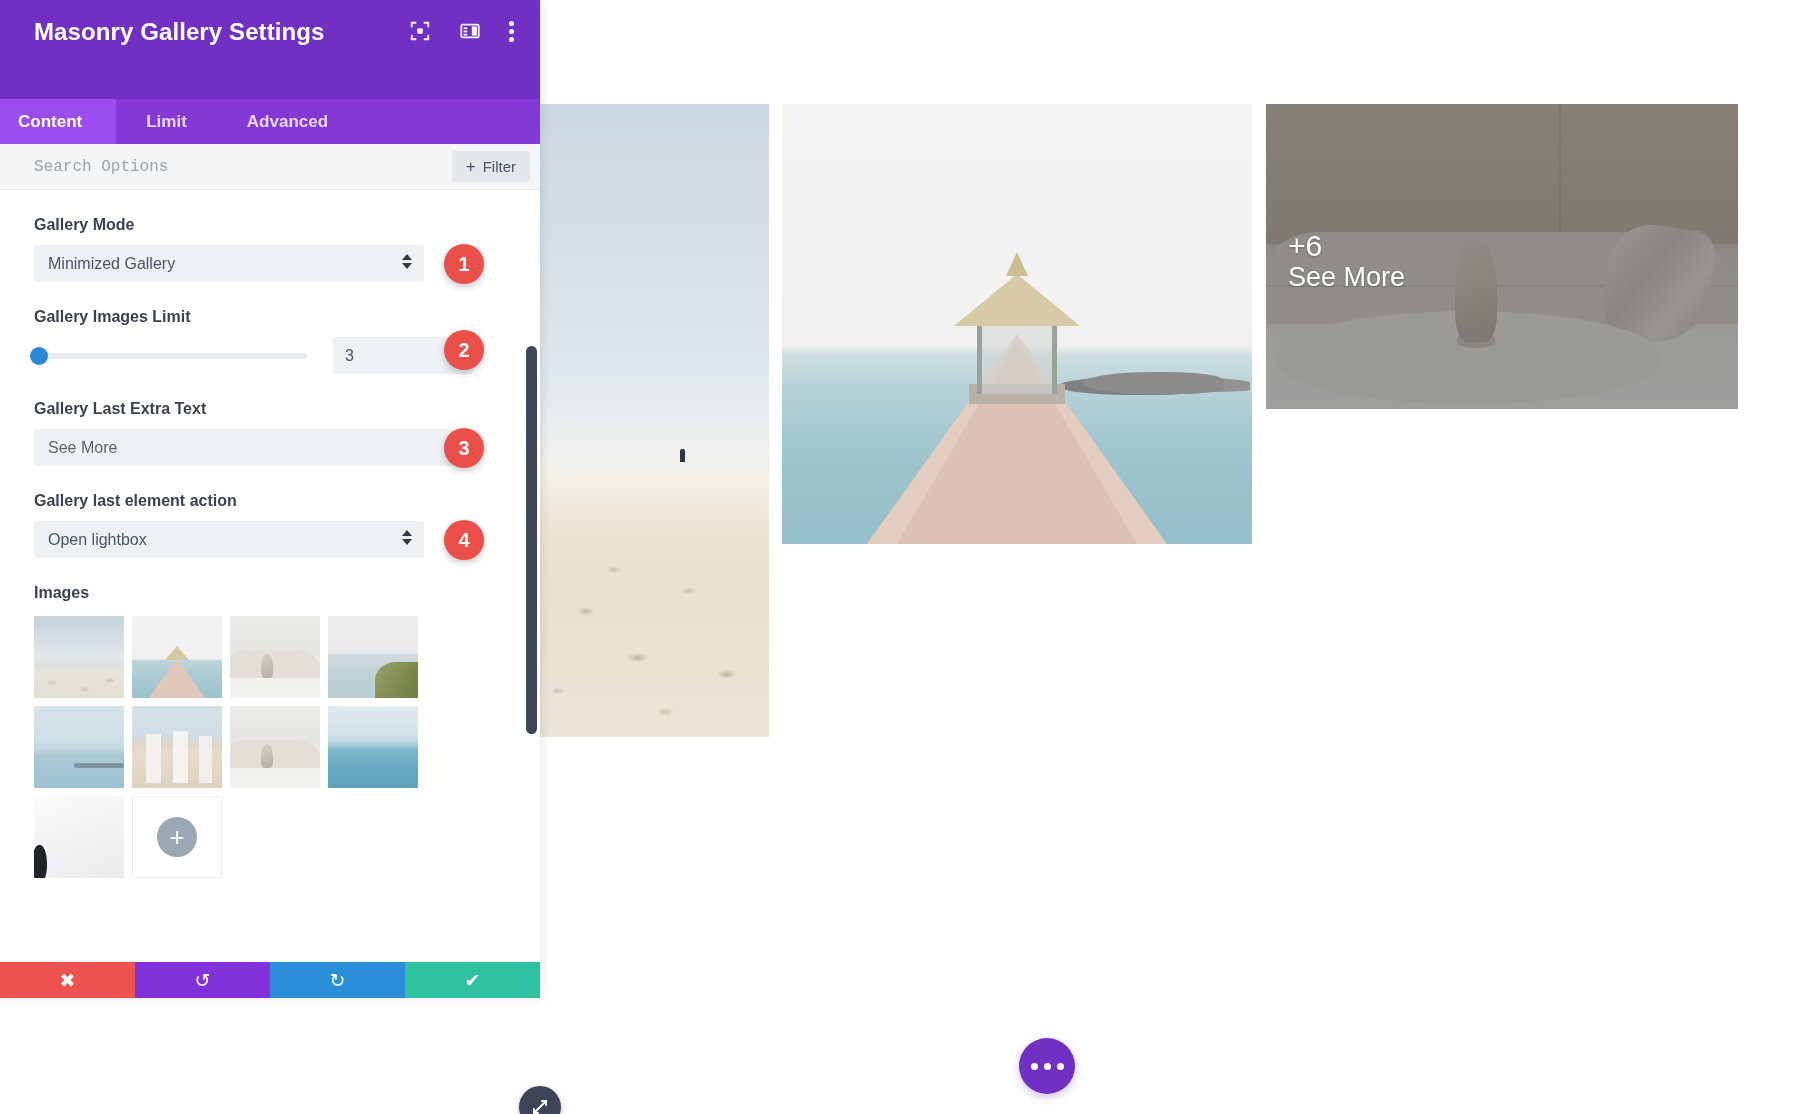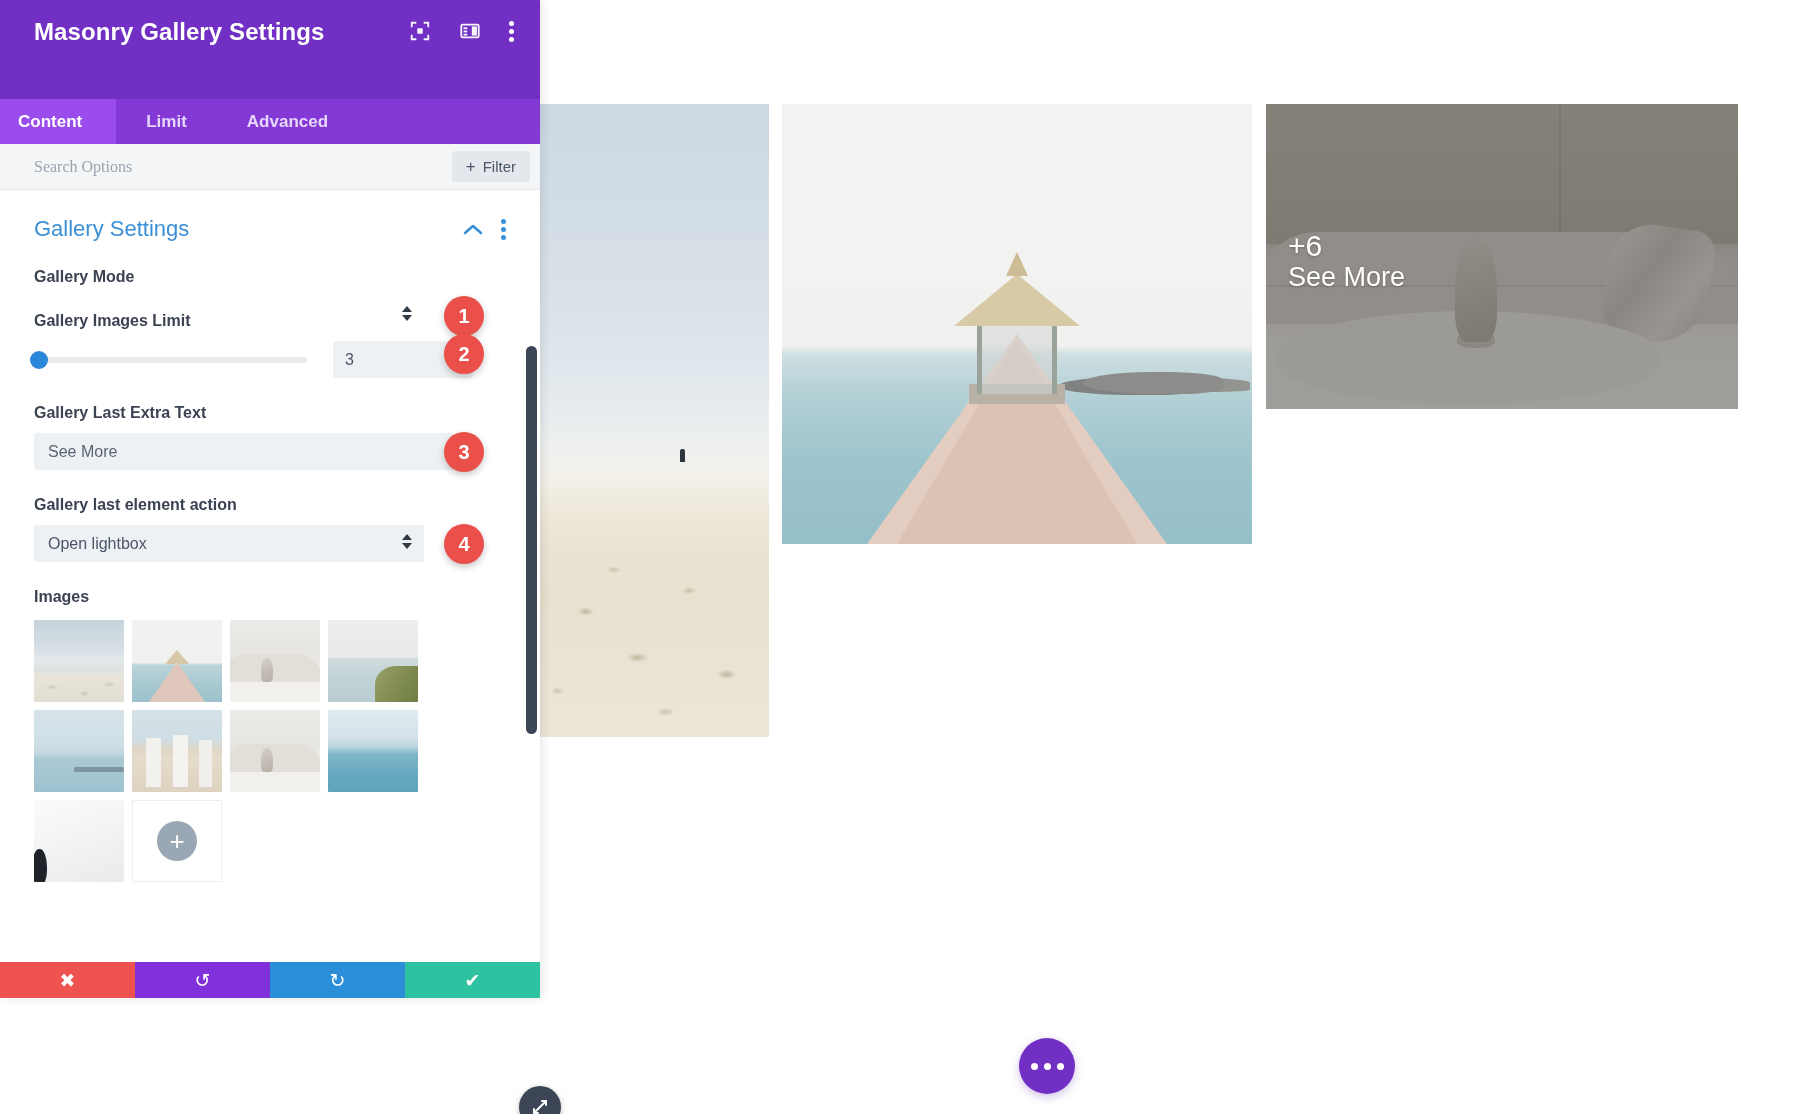--- a/index.html
+++ b/index.html
@@ -155,21 +155,21 @@
   }
   .p-tab.active{ background:#9b4ced; color:#fff; }
   .p-tab:first-child{ padding-left:18px; padding-right:34px; }
 
   .p-search{
     display:flex; align-items:center; height:46px; background:#f3f5f7;
     border-bottom:1px solid #e6e9ec; flex:0 0 auto; padding-left:34px; padding-right:10px;
   }
   .p-search input{
     flex:1; border:none; background:transparent; outline:none;
-    font-size:16px; color:#7f1d1d; font-family:Liberation Serif, serif;
+    font-size:16px; color:#7f1d1d; font-family:Liberation Mono, monospace;
   }
   .p-search input::placeholder{ color:#9aa5b1; }
   .filter-btn{
     background:#e4e8ec; color:#4a5568; border:none; border-radius:3px;
     padding:7px 14px; font-size:15px; cursor:pointer; font-family:inherit;
     display:flex; align-items:center; gap:7px;
   }
   .filter-btn .plus{ font-size:17px; line-height:1; }
 
   .p-body{ flex:1 1 auto; overflow:hidden; position:relative; background:#fff;
@@ -381,35 +381,27 @@
     <div class="p-search">
       <input type="text" placeholder="Search Options" style="">
       <button class="filter-btn">
         <span class="plus">+</span>
         <span>Filter</span>
       </button>
     </div>
 
     <div class="p-body">
 
-      <div class="sec-head">
-        <div class="sec-title">Gallery Settings</div>
-        <svg class="chev-up" width="20" height="13" viewBox="0 0 20 13">
-          <path d="M2 10 L10 3 L18 10" fill="none" stroke="#3b8fd6" stroke-width="2.6" stroke-linecap="round" stroke-linejoin="round"></path>
-        </svg>
-        <div class="dots-v blue">
-          <span></span>
-            <span></span>
-            <span></span>
-        </div>
-      </div>
 
       <div class="field">
         <div class="field-label">Gallery Mode</div>
         <div class="sel-wrap">
+          <select class="sel">
+            <option>Minimized Gallery</option>
+          </select>
           <div class="sel-arrows">
             <div class="up"></div>
               <div class="dn"></div>
           </div>
         </div>
         <div class="badge" style="left:410px; top:28px;">1</div>
       </div>
 
       <div class="field">
         <div class="field-label">Gallery Images Limit</div>

